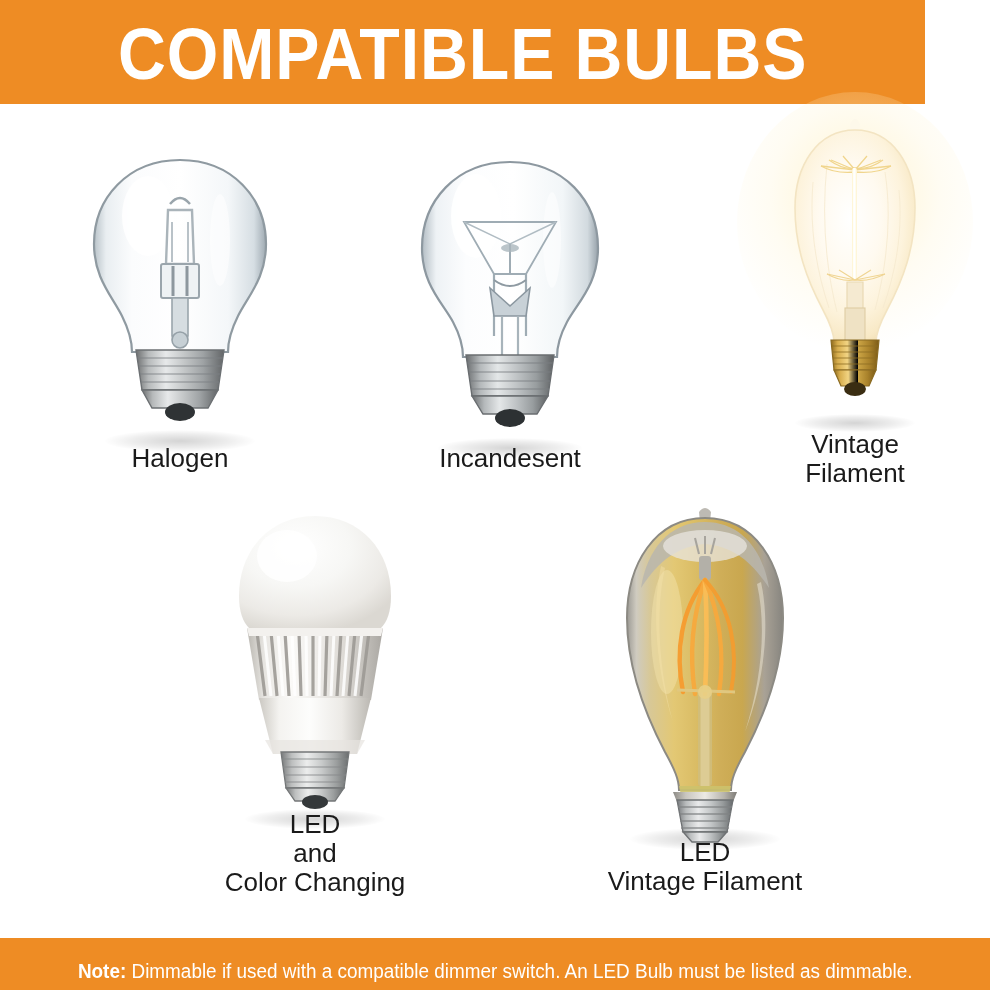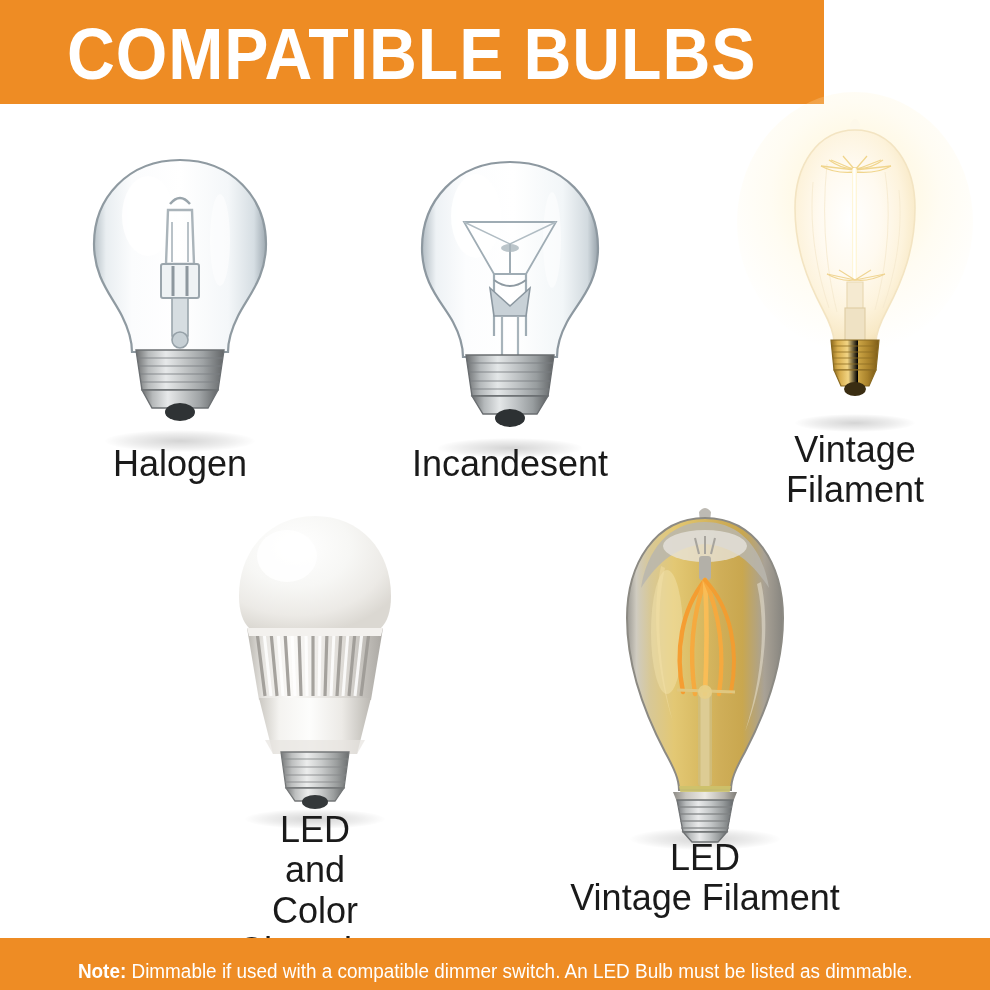--- a/index.html
+++ b/index.html
@@ -6,21 +6,21 @@
   html,body { width:990px; height:990px; }
   body {
     font-family:"Liberation Sans", sans-serif;
     background:#ffffff;
     position:relative;
     overflow:hidden;
   }
 
   
   .header-bar{
-    position:absolute; left:0; top:0; width:824px; height:104px;
+    position:absolute; left:0; top:0; width:925px; height:104px;
     background:#ee8c24;
     display:flex; align-items:center; justify-content:center;
   }
   .header-title{
     color:#ffffff;
     font-family:"Liberation Sans Narrow","Liberation Sans",sans-serif;
     font-size:72px;
     font-weight:700;
     letter-spacing:1px;
     transform:scaleX(0.92);
@@ -46,21 +46,21 @@
 
   
   .stage{ position:absolute; left:0; top:104px; width:990px; height:834px; }
 
   .cell{ position:absolute; }
   .bulb-wrap{ position:relative; width:100%; }
   .caption{
     position:absolute; width:100%;
     text-align:center;
     color:#1a1a1a;
-    font-size:36px;
+    font-size:26px;
     line-height:1.12;
     white-space:pre-line;
   }
 
   
   svg{ display:block; overflow:visible; }
 
   .shadow{
     position:absolute; left:50%; transform:translateX(-50%);
     border-radius:50%;

